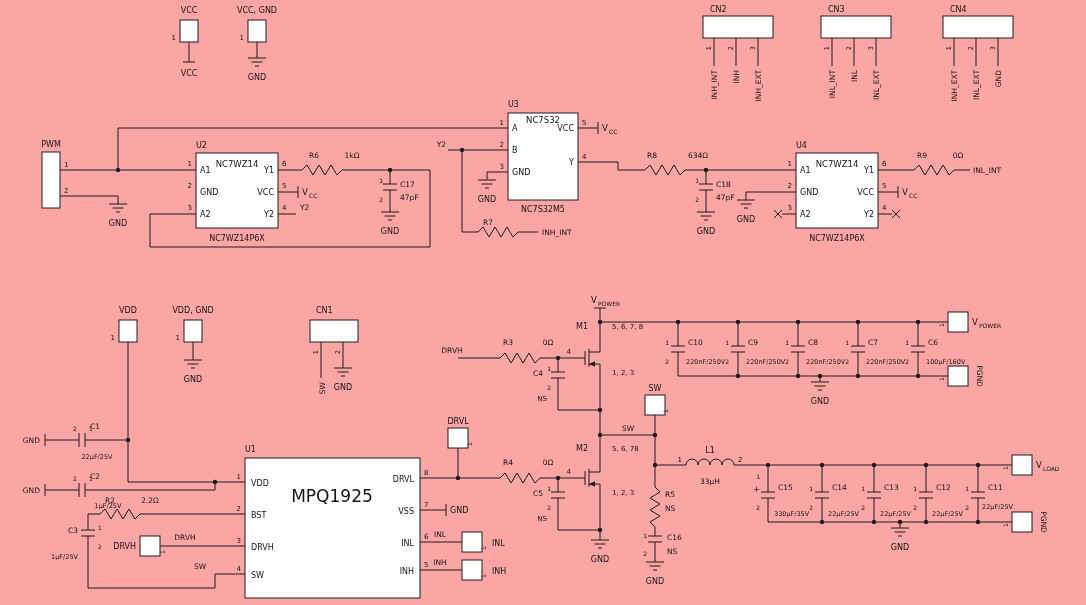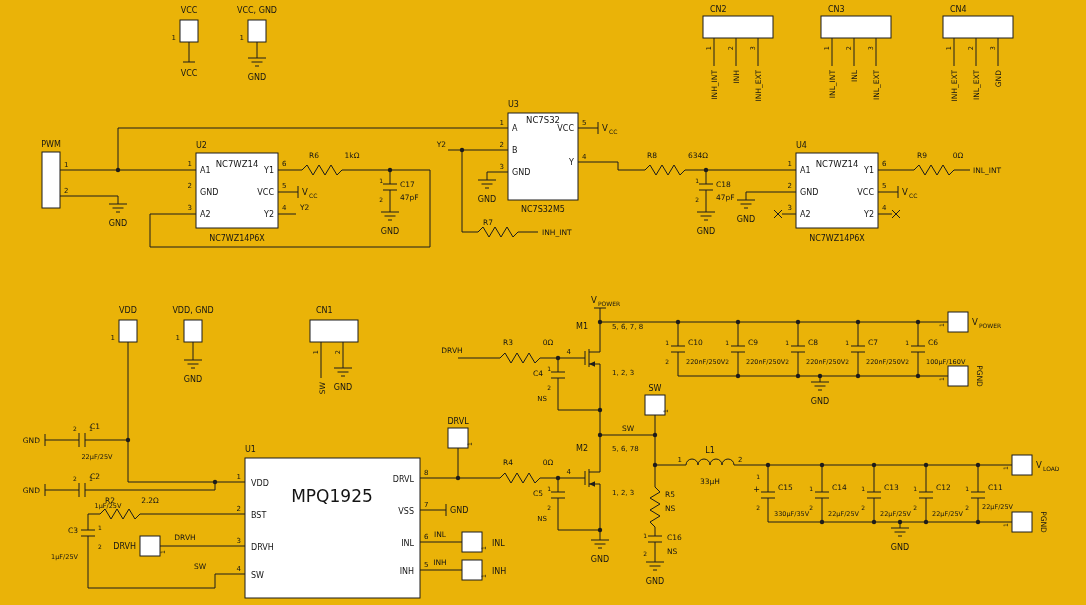--- a/index.html
+++ b/index.html
@@ -1,16 +1,16 @@
 <!DOCTYPE html>
 <html><head>
 <meta charset="utf-8">
 <style>
   html,body{margin:0;padding:0;background:#fff;}
-  #sheet{width:1086px;height:605px;background:#eab308;position:relative;overflow:hidden;}
+  #sheet{width:1086px;height:605px;background:#fca5a5;position:relative;overflow:hidden;}
   svg{display:block;}
   .wire{stroke:#1c1c1c;stroke-width:1;fill:none;}
   .sym{stroke:#1c1c1c;stroke-width:1;fill:none;}
   .boxc{fill:#ffffff;stroke:#1c1c1c;stroke-width:1;}
   .dot{fill:#1c1c1c;}
   text{font-family:"DejaVu Sans",sans-serif;fill:#141414;}
   .t6{font-size:6px}.t65{font-size:6.5px}.t7{font-size:7px}.t75{font-size:7.5px}
   .t8{font-size:8px}.t85{font-size:8.5px}.big{font-size:17px}
   .mid{text-anchor:middle}.end{text-anchor:end}
 </style>

